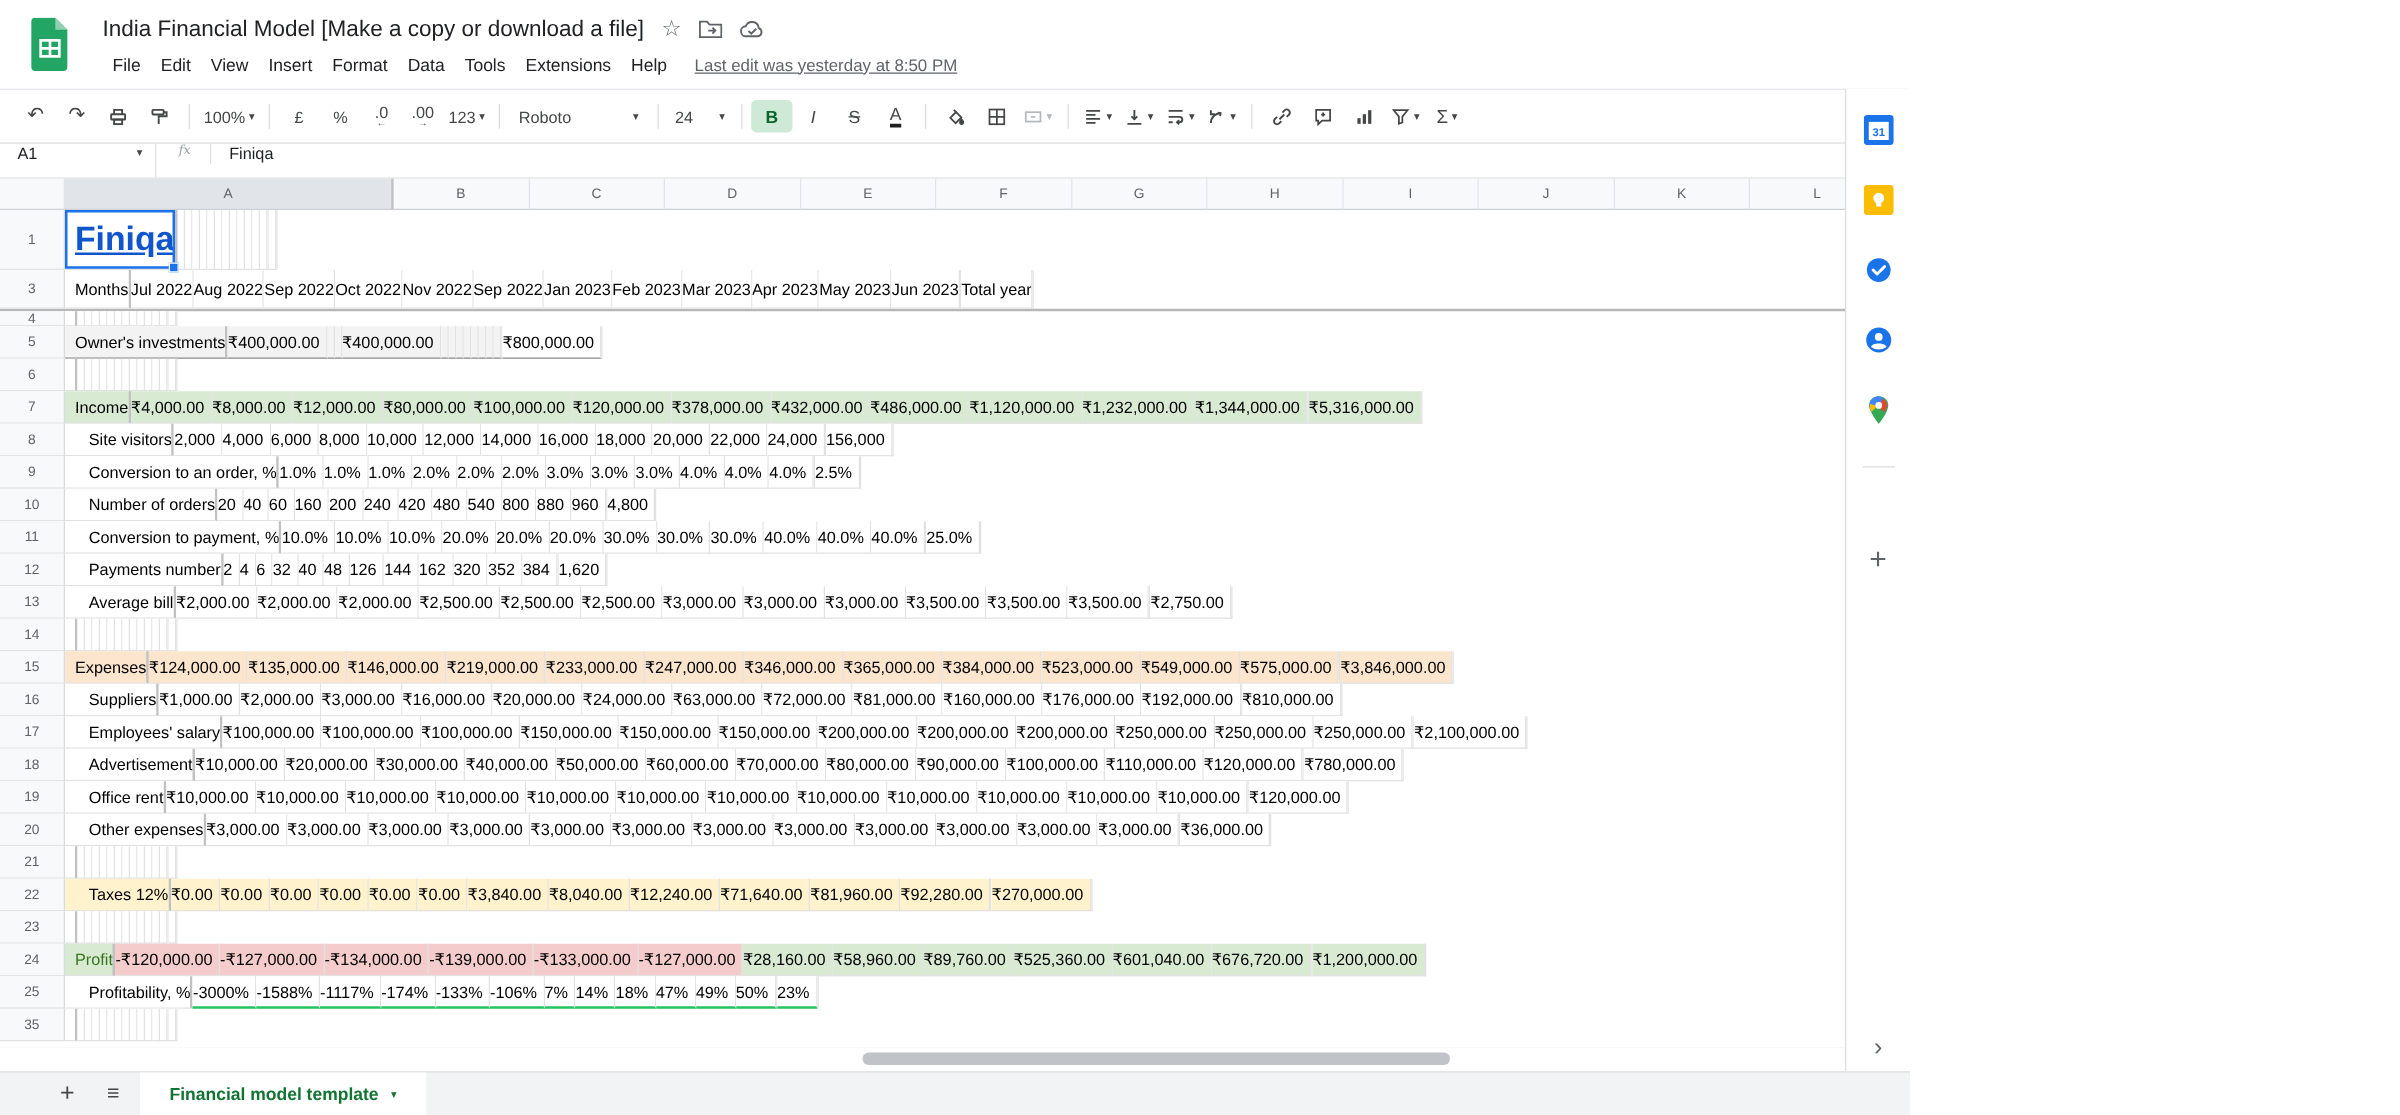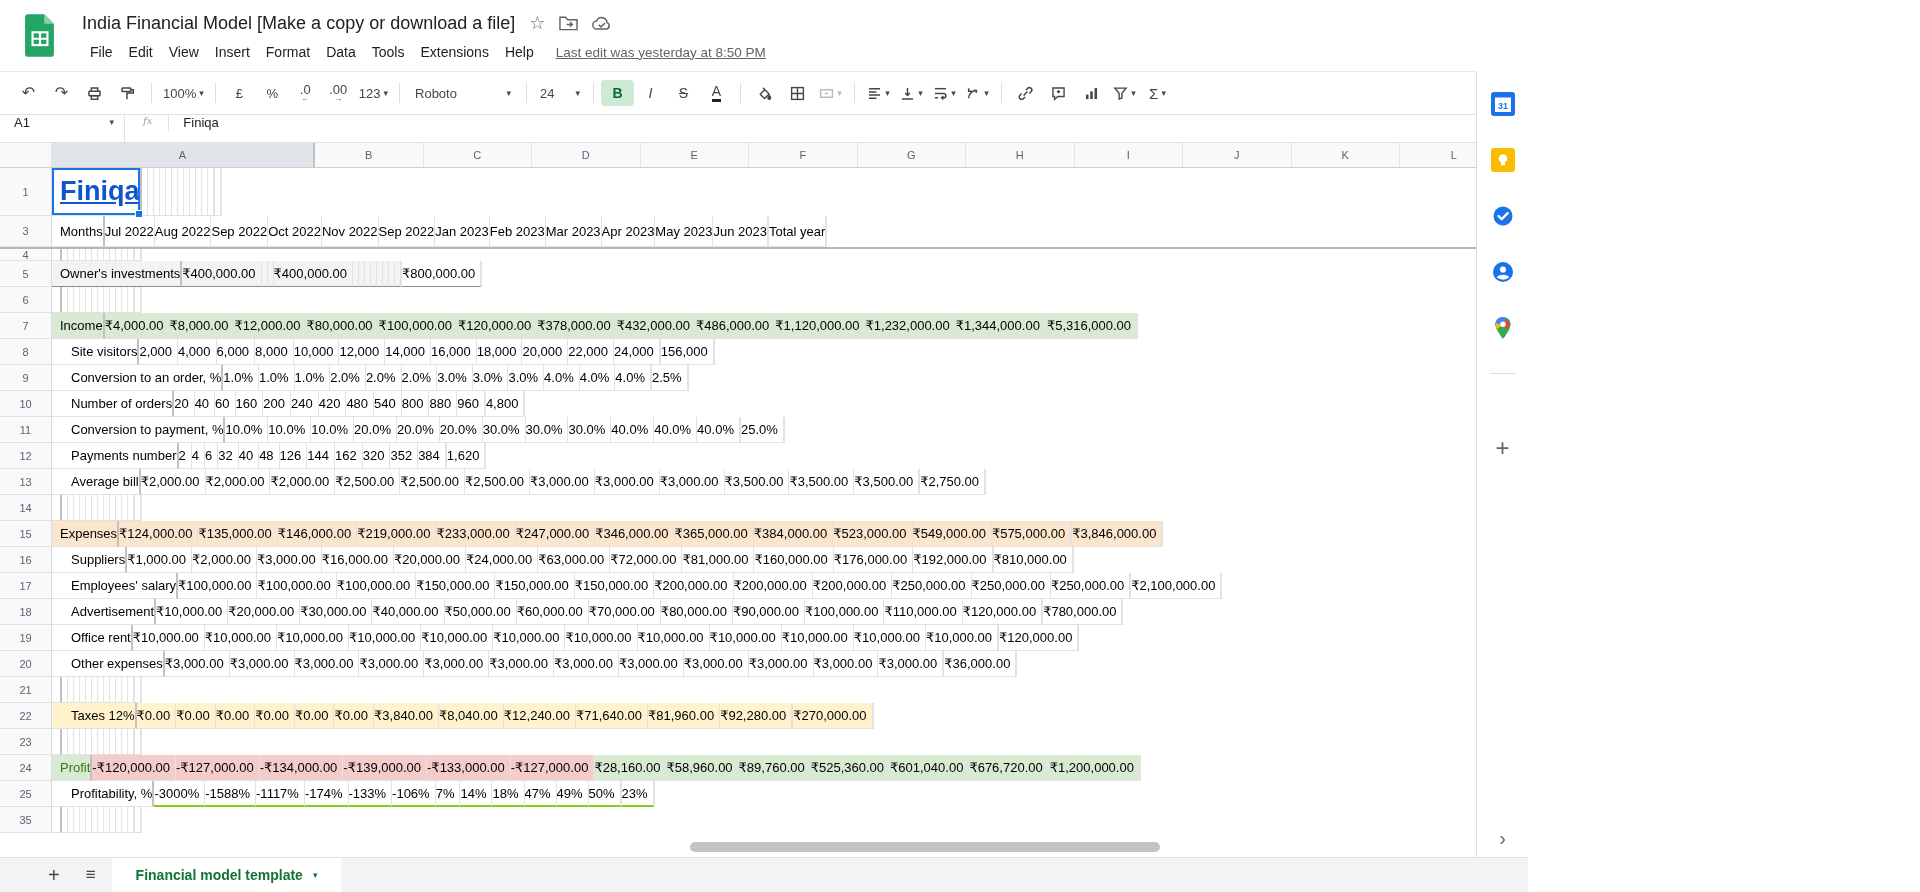--- a/index.html
+++ b/index.html
@@ -53,21 +53,21 @@
   .t-months{border-bottom:2px solid #b7b7b7}
   .c{border-right:1px solid #e2e2e2;border-bottom:1px solid #e2e2e2;font-size:13px;display:flex;align-items:center;box-sizing:border-box;flex:0 0 auto;overflow:hidden;white-space:nowrap;background:#fff;color:#000}
   .rh{flex:0 0 52px;background:#f8f9fa;color:#5f6368;font-size:11px;display:flex;align-items:center;justify-content:center;border-right:1px solid #d8dbde;border-bottom:1px solid #e2e2e2;box-sizing:border-box}
   .num{justify-content:flex-end;padding-right:5px}
   .mon{justify-content:center}
   .lab{padding-left:8px}
   .ind{padding-left:19px}
   .b{font-weight:normal}
   .bgG{background:#d9ead3}.bgP{background:#fce5cd}.bgY{background:#fff2cc}.bgR{background:#f4cccc}.bgGrey{background:#f3f3f3}
   .dk{border-bottom-color:#8c8c8c}
-  .dk2{border-bottom:2px solid #84cc16}
+  .dk2{border-bottom:2px solid #22c55e}
   .profit-lab{color:#38761d}
   .title-a{font-size:27px;font-weight:bold;color:#1155cc;text-decoration:underline;padding-left:8px;position:relative;overflow:visible}
   .selbox{position:absolute;left:0;top:0;right:0;bottom:0;border:2px solid #1a73e8;pointer-events:none}
   .selhandle{position:absolute;right:-3px;bottom:-3px;width:6px;height:6px;background:#1a73e8;border:1px solid #fff;z-index:2}
   
   #hscrollstrip{position:absolute;top:838px;left:0;width:1846px;height:19px;background:#fff}
   #hthumb{position:absolute;left:690px;top:4px;width:470px;height:10px;border-radius:5px;background:#c0c3c8}
   .hs-arrow{position:absolute;top:1px;font-size:13px;color:#80868b}
   #vscroll{position:absolute;top:143px;left:1846px;width:21px;height:714px;background:#fff}
   #vthumb{position:absolute;top:100px;left:5px;width:10px;height:62px;border-radius:5px;background:#c0c3c8}

